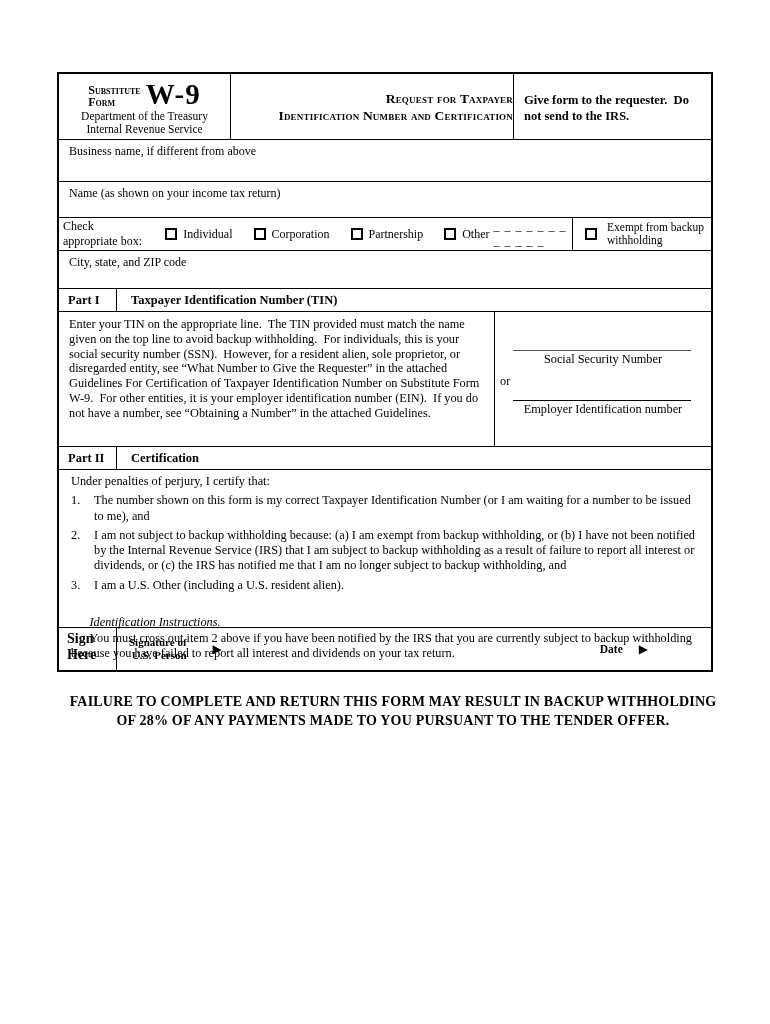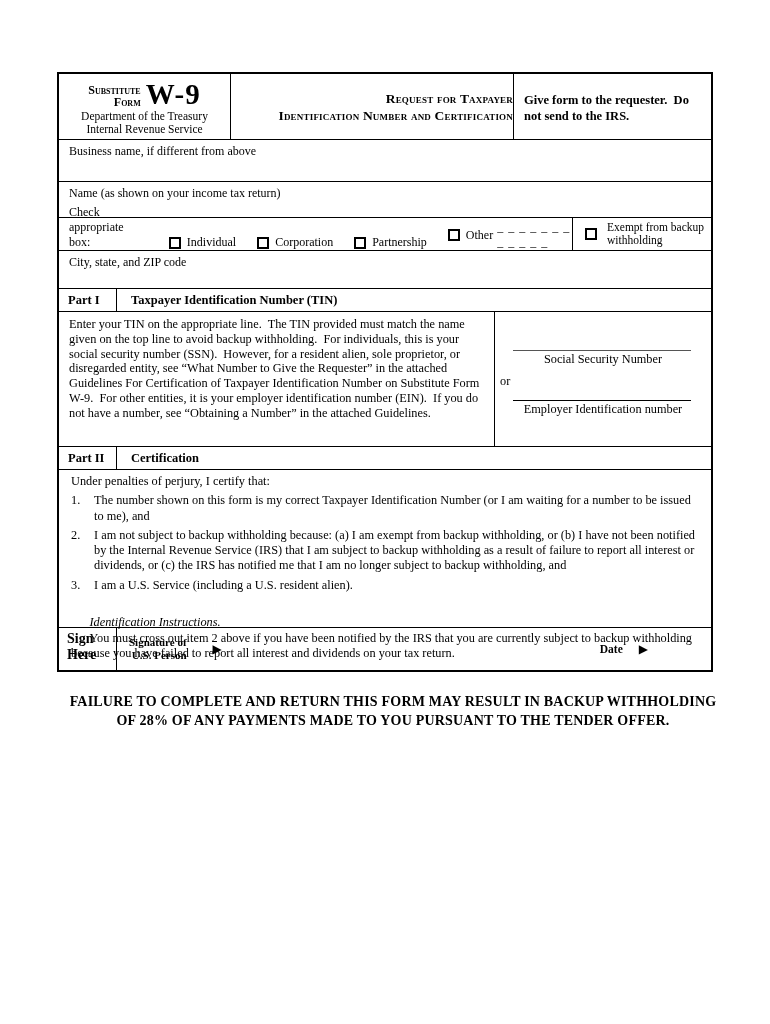--- a/index.html
+++ b/index.html
@@ -14,36 +14,36 @@
   }
   .row { display: flex; border-bottom: 1.5px solid #000; }
   .row:last-child { border-bottom: none; }
   .br { border-right: 1.5px solid #000; }
   .prewrap { white-space: pre-wrap; }
 
   
   .hdr { height: 66px; }
   .hdr-left { width: 172px; padding-top: 7px; }
   .brandline { display: flex; justify-content: center; align-items: flex-start; }
-  .subform { text-align: right; font-variant: small-caps; font-weight: bold; font-size: 12px; line-height: 12px; padding-top: 3px; }
+  .subform { font-variant: small-caps; font-weight: bold; font-size: 12px; line-height: 12px; padding-top: 3px; }
   .w9 { font-size: 29px; font-weight: bold; line-height: 26px; margin-left: 5px; letter-spacing: 1px; }
   .dept { text-align: center; font-size: 11.5px; line-height: 13px; margin-top: 2px; }
   .hdr-mid { width: 283px; display: flex; flex-direction: column; justify-content: center; text-align: right;
              font-weight: bold; font-variant: small-caps; font-size: 13.5px; line-height: 17px; letter-spacing: .2px; }
   .hdr-right { flex: 1; display: flex; align-items: center; padding: 2px 8px 0 10px;
                font-weight: bold; font-size: 12.5px; line-height: 16px; }
 
   
   .frow { flex-direction: column; }
   .f-name { height: 36px; } .f-biz { height: 42px; } .f-city { height: 38px; }
   .flabel { font-size: 12px; padding: 4px 0 0 10px; }
 
   
   .checkrow { height: 33px; }
-  .check-main { flex: 1; display: flex; align-items: flex-end; padding-left: 10px; font-size: 12px; }
+  .check-main { flex: 1; display: flex; align-items: center; padding-left: 4px; font-size: 12px; }
   .cb { display: inline-block; width: 12px; height: 12px; border: 2px solid #000; background: #fff;
         margin-right: 6px; flex: none; }
   .opt { display: flex; align-items: center; margin-left: 21px; }
   .opt:first-of-type { margin-left: 14px; }
   .blank { letter-spacing: 1px; margin-left: 4px; font-size: 12px; }
   .exempt-cell { width: 138px; display: flex; align-items: center; padding-left: 12px; }
   .exempt-label { font-size: 11.5px; line-height: 13px; margin-left: 4px; }
 
   
   .partrow { height: 23px; font-weight: bold; font-size: 12.5px; }
@@ -183,21 +183,21 @@
     <div class="p2-item">
       <span class="p2-num">1.</span>
       <span class="p2-text">The number shown on this form is my correct Taxpayer Identification Number (or I am waiting for a number to be issued to me), and</span>
     </div>
     <div class="p2-item">
       <span class="p2-num">2.</span>
       <span class="p2-text">I am not subject to backup withholding because: (a) I am exempt from backup withholding, or (b) I have not been notified by the Internal Revenue Service (IRS) that I am subject to backup withholding as a result of failure to report all interest or dividends, or (c) the IRS has notified me that I am no longer subject to backup withholding, and</span>
     </div>
     <div class="p2-item">
       <span class="p2-num">3.</span>
-      <span class="p2-text">I am a U.S. Service (including a U.S. resident alien).</span>
+      <span class="p2-text">I am a U.S. Other (including a U.S. resident alien).</span>
     </div>
     <div class="certinstr prewrap">
       <span class="ci-lbl">Identification Instructions.</span>
       <span>You must cross out item 2 above if you have been notified by the IRS that you are currently subject to backup withholding because you have failed to report all interest and dividends on your tax return.</span>
     </div>
   </div>
 
   <div class="row signrow">
     <div class="sign-cell br">
       <div>Sign</div>

